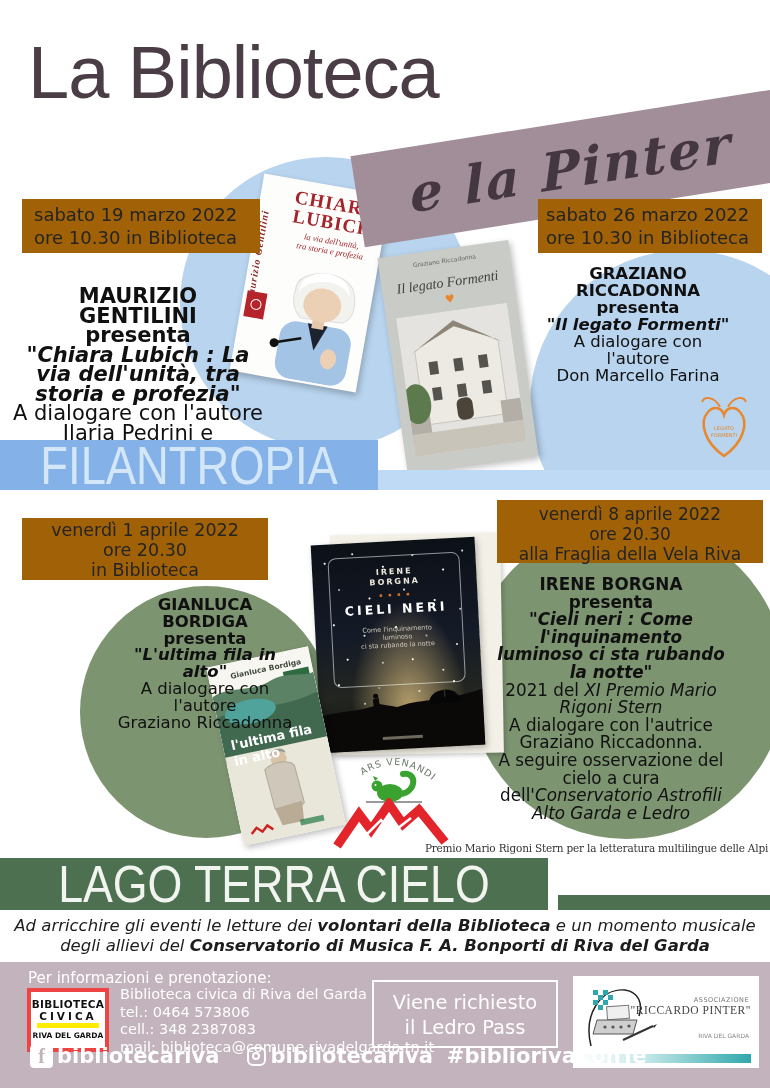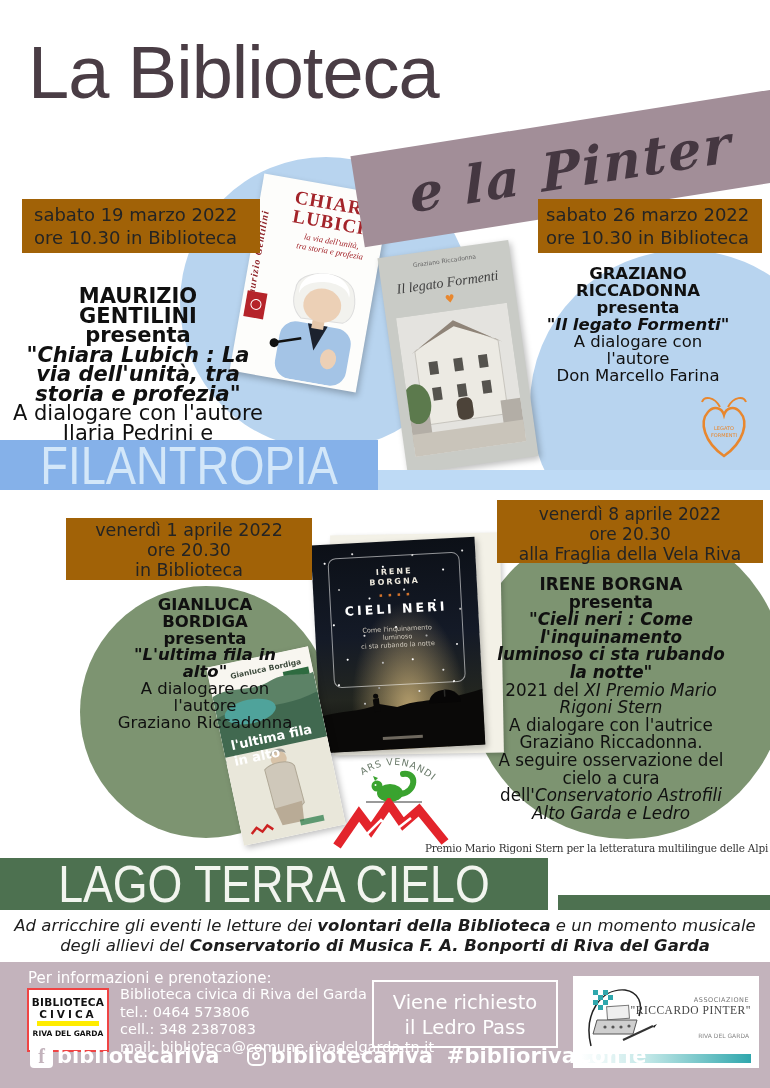--- a/index.html
+++ b/index.html
@@ -22,21 +22,21 @@
   .circ-r{left:530px;top:250px;width:310px;height:310px;}
   .gcircle{border-radius:50%;background:#7d9471;z-index:1;}
   .gcirc-l{left:80px;top:586px;width:252px;height:252px;}
   .gcirc-r{left:468px;top:521px;width:318px;height:318px;}
 
   
   .dbox{background:#a16207;color:#242424;z-index:4;box-sizing:border-box;}
   .dbox .ln{display:block;}
   .db1{left:22px;top:199px;width:238px;height:54px;font-size:18px;line-height:23px;padding:4px 0 0 12px;}
   .db2{left:538px;top:199px;width:224px;height:54px;font-size:18px;line-height:23px;padding:4px 0 0 8px;}
-  .db3{left:22px;top:518px;width:246px;height:62px;font-size:17.5px;line-height:20px;padding-top:2px;text-align:center;margin-left:44px;}
+  .db3{left:22px;top:518px;width:246px;height:62px;font-size:17.5px;line-height:20px;padding-top:2px;text-align:center;}
   .db4{left:497px;top:500px;width:266px;height:63px;font-size:17px;line-height:20px;padding-top:4px;text-align:center;}
 
   
   .evt{text-align:center;color:#101010;z-index:3;}
   .evt .ln{display:block;}
   .b{font-weight:bold;}
   .bi{font-weight:bold;font-style:italic;}
   .i{font-style:italic;}
   .e1{left:9px;top:263px;width:258px;font-size:21px;line-height:19.5px;margin-top:24px;}
   .e2{left:512px;top:265px;width:252px;font-size:16.5px;line-height:17px;}
@@ -106,21 +106,21 @@
             font-size:10.5px;color:#333;text-align:center;letter-spacing:-0.2px;}
 
   
   .enrich{left:0;top:916px;width:770px;text-align:center;font-style:italic;
           font-size:16.5px;line-height:20px;color:#1c1c1c;z-index:3;}
 
   
   .footer{left:0;top:962px;width:770px;height:126px;background:#c3b3bc;z-index:5;}
   .ft-label{position:absolute;left:28px;top:7px;font-size:15px;color:#fff;}
   .lib-logo{position:absolute;left:27px;top:26px;width:82px;height:64px;background:#fff;
-            border:2px solid #ef4444;box-sizing:border-box;text-align:center;padding-top:7px;color:#111;}
+            border:4px solid #ef4444;box-sizing:border-box;text-align:center;padding-top:7px;color:#111;}
   .lib-l1{font-size:10.5px;font-weight:bold;letter-spacing:0.3px;display:block;line-height:11px;}
   .lib-l2{font-size:10.5px;font-weight:bold;letter-spacing:3px;display:block;line-height:12px;}
   .lib-bar{display:block;width:62px;height:5px;background:#ffec00;margin:1px auto 3px auto;}
   .lib-l3{font-size:7.5px;font-weight:bold;display:block;}
   .ft-contacts{position:absolute;left:120px;top:24px;font-size:14.5px;line-height:17.5px;color:#fff;}
   .greenpass{position:absolute;left:372px;top:18px;width:186px;height:68px;border:2px solid #fff;
             box-sizing:border-box;text-align:center;color:#fff;font-size:19.5px;line-height:25px;padding-top:8px;}
   .pinter{position:absolute;left:573px;top:14px;width:186px;height:92px;background:#fff;}
   .pin-assoc{position:absolute;right:10px;top:20px;font-size:6.5px;color:#777;letter-spacing:0.5px;}
   .pin-name{position:absolute;right:8px;top:28px;font-size:11.5px;color:#444;

